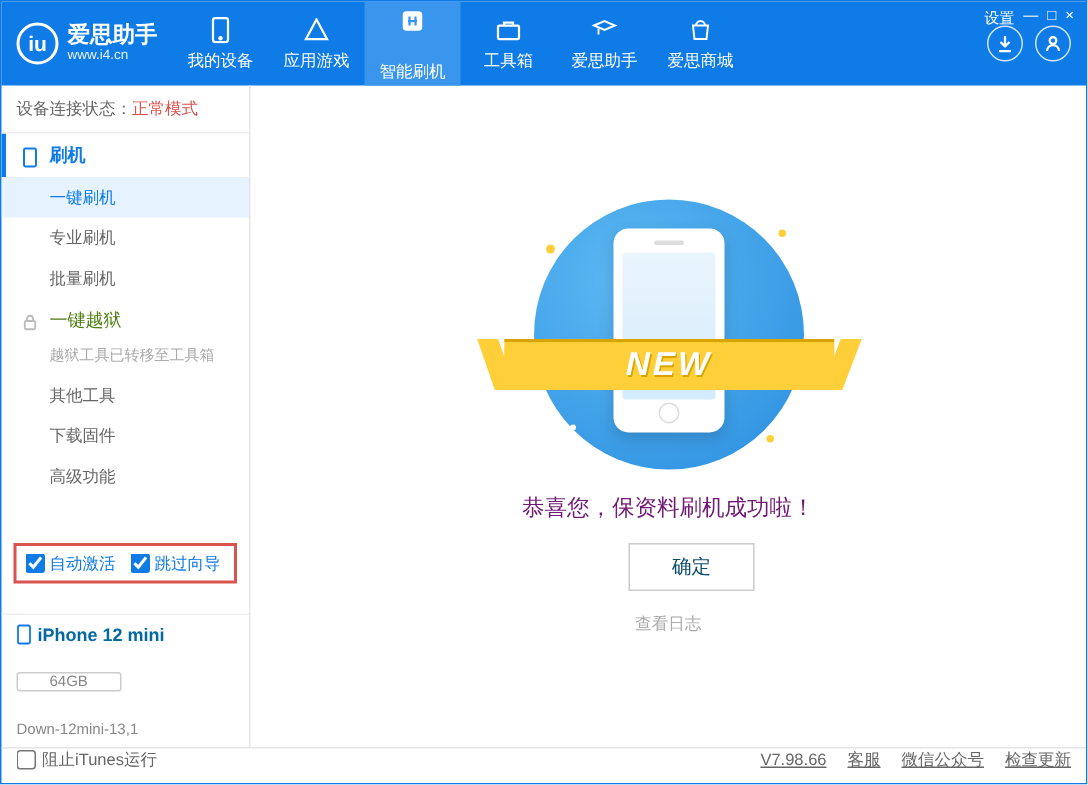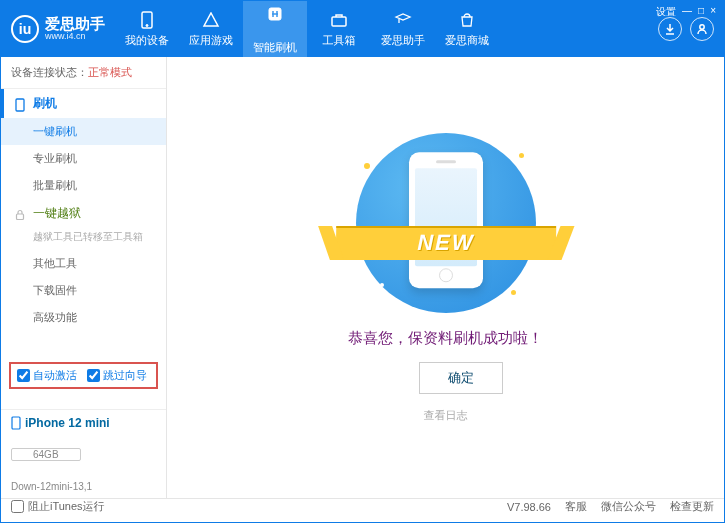--- a/index.html
+++ b/index.html
@@ -51,21 +51,21 @@
   .ribbon::before, .ribbon::after { content: ""; position: absolute; top: 0; width: 14px; height: 34px; background: #ffcf3a; }
   .ribbon::before { left: -12px; transform: skewX(20deg); }
   .ribbon::after { right: -12px; transform: skewX(-20deg); }
   .ribbon-text { font-weight: 900; font-style: italic; font-size: 22px; color: #fff; text-shadow: 1px 1px 0 #d9a400; letter-spacing: 2px; }
   .dot { position: absolute; border-radius: 50%; }
   .success-text { font-size: 15px; color: #701a75; margin-bottom: 14px; }
   .ok-btn { padding: 6px 28px; border: 1px solid #ccc; background: #fff; font-size: 13px; cursor: pointer; color: #0c4a6e; margin-left: 31px; }
   .log-link { margin-top: 14px; font-size: 11px; color: #aaa; cursor: pointer; }
   .footer { height: 24px; border-top: 1px solid #e5e5e5; display: flex; align-items: flex-start; font-size: 11px; color: #666; padding: 0 10px; }
   .footer label { display: flex; align-items: center; gap: 4px; cursor: pointer; }
-  .footer-right { margin-left: auto; display: flex; gap: 14px; align-items: center; }
+  .footer-right { margin-left: auto; display: flex; gap: 14px; align-items: center; text-decoration: underline; }
   .footer-right span { cursor: pointer; }
 </style>
 </head>
 <body>
 
 <div class="window">
 
   <div class="win-top">
     <span>设置</span>
     <span>—</span>

